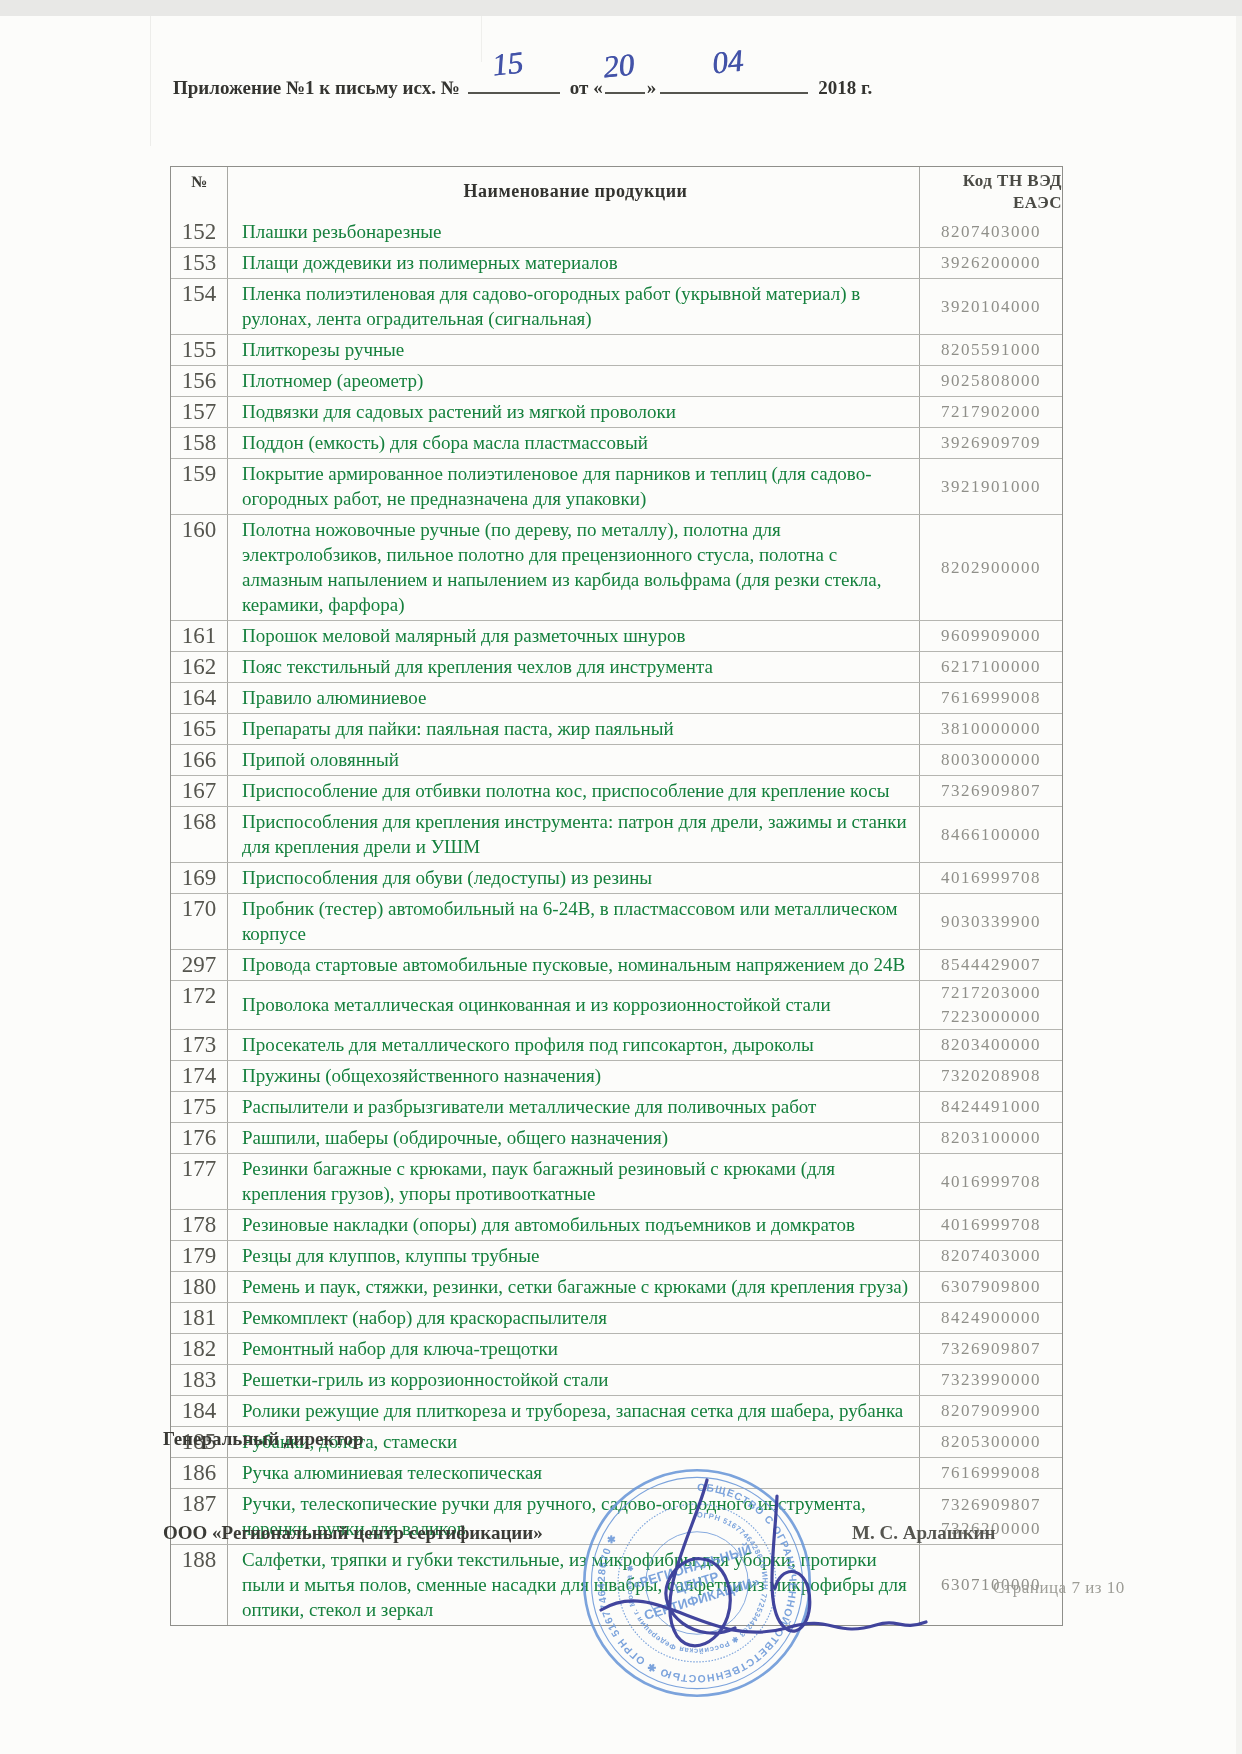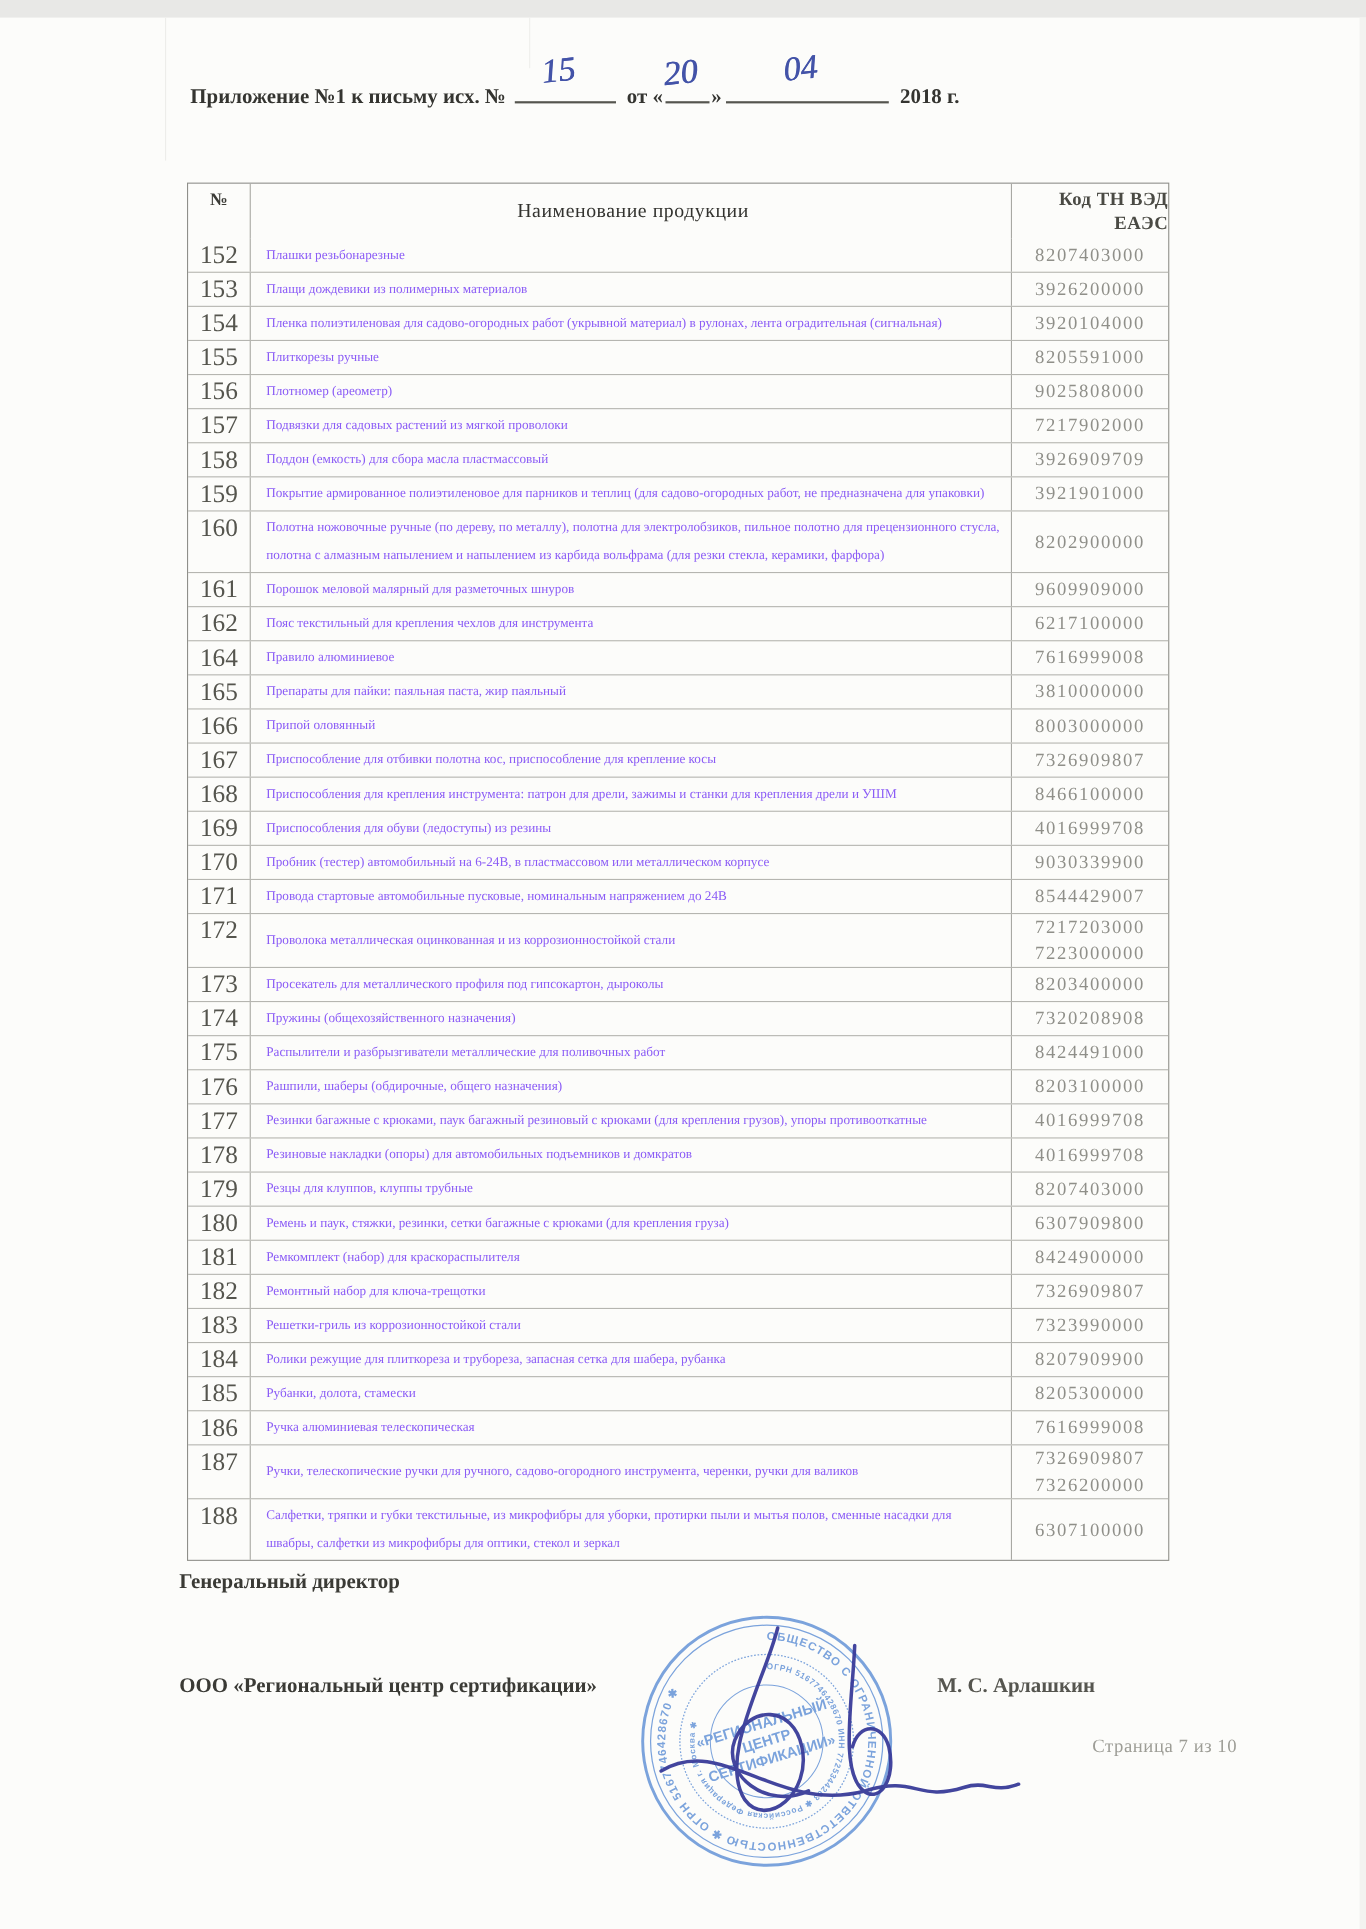--- a/index.html
+++ b/index.html
@@ -49,32 +49,32 @@
   .c-num{
     width:57px;flex:0 0 57px;box-sizing:border-box;
     border-right:1px solid #a8a8a3;
     text-align:center;font-size:23px;color:#55554e;
     padding-top:2px;
   }
   .c-name{
     flex:1;box-sizing:border-box;
     display:flex;flex-direction:column;justify-content:center;
     padding:2px 10px 3px 14px;
-    font-size:12px;line-height:25px;color:#8b5cf6;
+    font-size:19px;line-height:25px;color:#15803d;
   }
   .c-code{
     width:143px;flex:0 0 143px;box-sizing:border-box;
     border-left:1px solid #a8a8a3;
     display:flex;flex-direction:column;justify-content:center;align-items:center;
     font-size:17px;line-height:24px;color:#8f8f89;
     letter-spacing:1.5px;
   }
   .t-head{min-height:50px;}
   .t-head .c-num{font-size:16px;font-weight:bold;color:#3b3b36;padding-top:6px;}
-  .t-head .c-name{align-items:center;font-weight:normal;color:#33332f;font-size:18px;letter-spacing:0.5px;}
+  .t-head .c-name{align-items:center;font-weight:bold;color:#33332f;font-size:18px;letter-spacing:0.5px;}
   .t-head .c-code{font-weight:bold;color:#4a4a44;font-size:17px;letter-spacing:0.5px;text-align:right;line-height:22px;}
   
   .director{position:absolute;left:163px;top:1412px;font-size:19px;font-weight:bold;color:#3a3a35;}
   .company{position:absolute;left:163px;top:1506px;font-size:19px;font-weight:bold;color:#3a3a35;}
   .signatory{position:absolute;left:852px;top:1506px;font-size:19px;font-weight:600;color:#55554f;}
   .pagenum{position:absolute;left:993px;top:1562px;font-size:17px;color:#9d9d96;letter-spacing:0.5px;}
   
   .stamp{position:absolute;left:574px;top:1444px;width:246px;height:246px;opacity:0.88;}
   .sig{position:absolute;left:545px;top:1442px;width:390px;height:235px;}
   
@@ -240,21 +240,21 @@
           </div>
         </div>
         <div class="t-row">
           <div class="c-num">170</div>
           <div class="c-name">Пробник (тестер) автомобильный на 6-24В, в пластмассовом или металлическом корпусе</div>
           <div class="c-code">
             <div>9030339900</div>
           </div>
         </div>
         <div class="t-row">
-          <div class="c-num">171</div>
+          <div class="c-num">297</div>
           <div class="c-name">Провода стартовые автомобильные пусковые, номинальным напряжением до 24В</div>
           <div class="c-code">
             <div>8544429007</div>
           </div>
         </div>
         <div class="t-row">
           <div class="c-num">172</div>
           <div class="c-name">Проволока металлическая оцинкованная и из коррозионностойкой стали</div>
           <div class="c-code">
             <div>7217203000</div>

